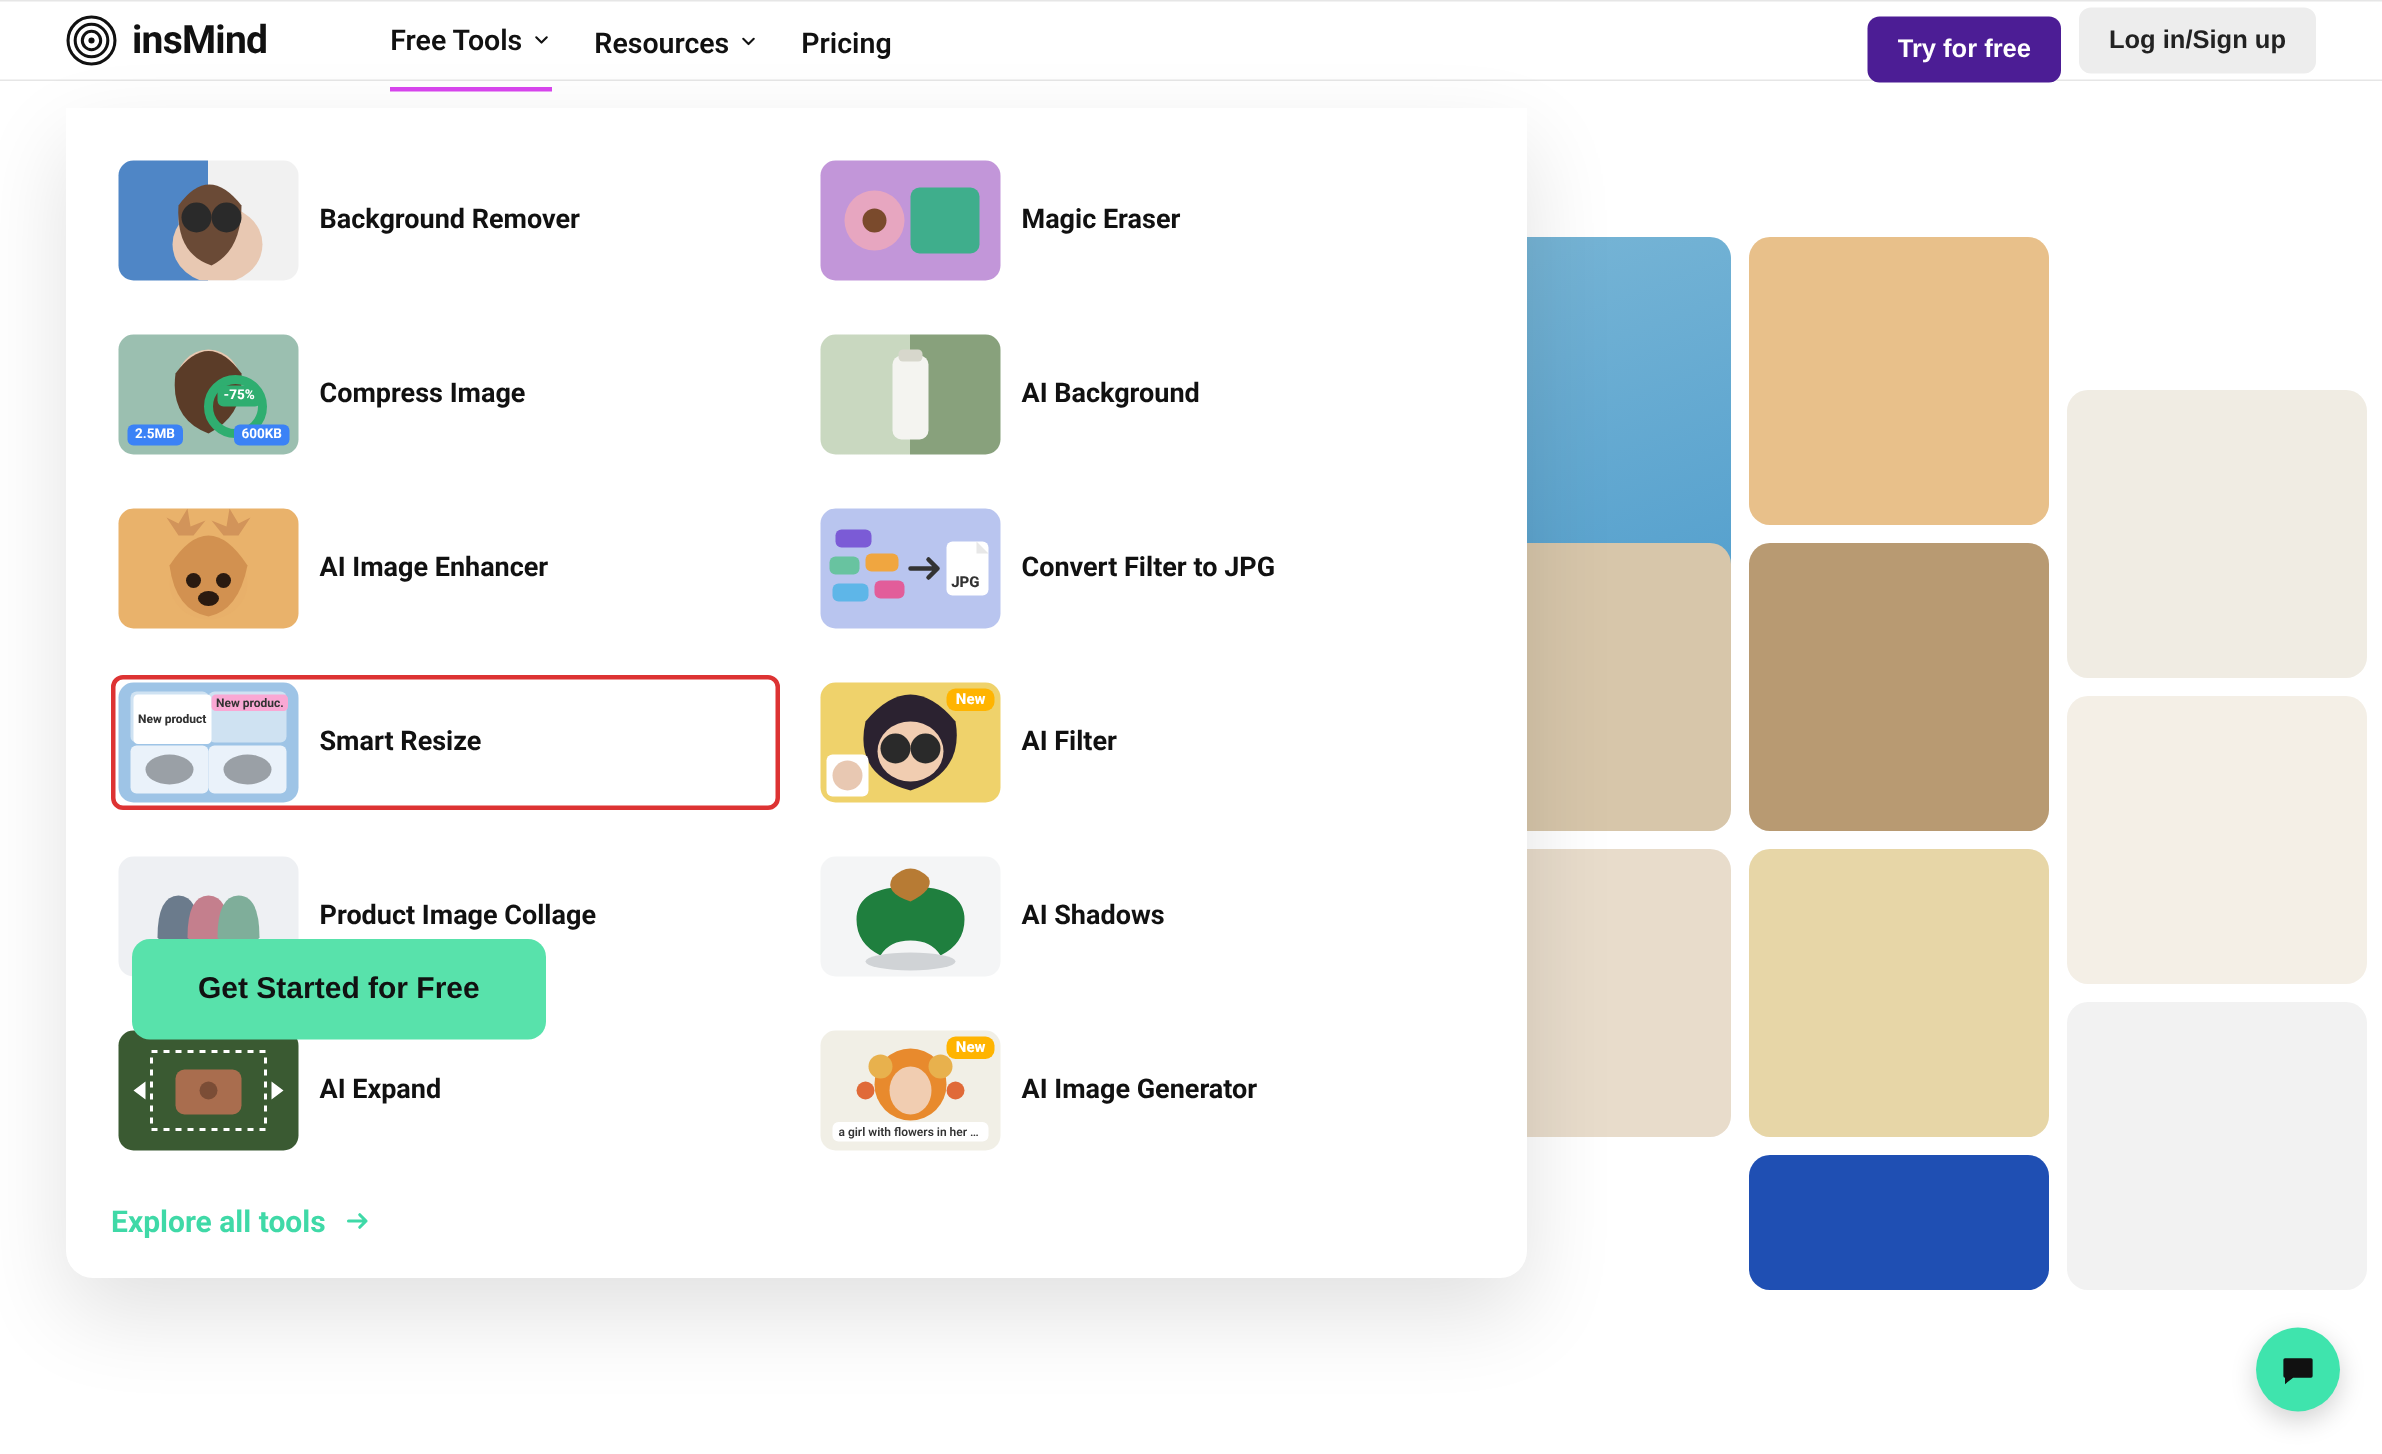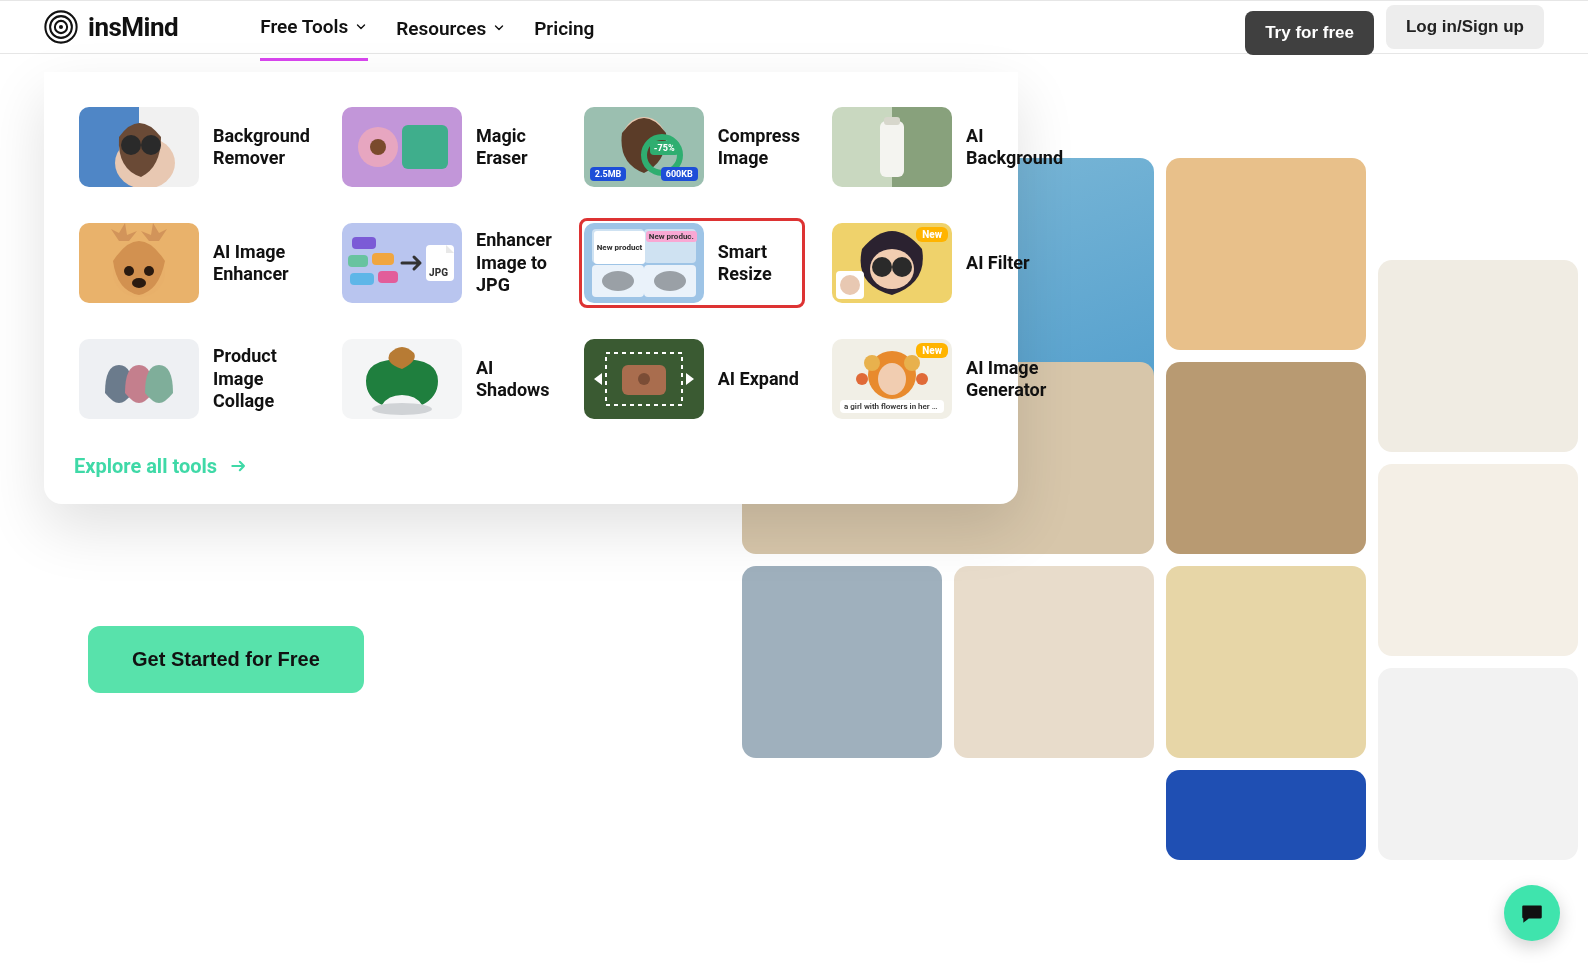--- a/index.html
+++ b/index.html
@@ -8,26 +8,26 @@
   
   .nav { height: 54px; border-top: 1px solid #e6e6e6; border-bottom: 1px solid #e6e6e6; display: flex; align-items: center; padding: 0 44px; }
   .logo { display: flex; align-items: center; gap: 10px; font-size: 26px; font-weight: 700; letter-spacing: -0.5px; }
   .logo svg { width: 34px; height: 34px; }
   .nav-links { display: flex; align-items: center; margin-left: 46px; gap: 28px; font-size: 19px; font-weight: 600; }
   .nav-item { display: flex; align-items: center; gap: 6px; padding: 22px 0 20px; cursor: pointer; }
   .nav-item.active { border-bottom: 3px solid #d946ef; margin-left: 36px; }
   .chev { width: 14px; height: 14px; }
   .nav-spacer { flex: 1; }
   .btn { border: none; border-radius: 8px; padding: 12px 20px; font-size: 17px; font-weight: 600; cursor: pointer; }
-  .btn-dark { background: #404040; color: #fff; margin-right: 12px; margin-top: 11px; }
+  .btn-dark { background: #4c1d95; color: #fff; margin-right: 12px; margin-top: 11px; }
   .btn-light { background: #ededed; color: #222; }
 
   
   .dropdown { position: absolute; left: 44px; top: 72px; width: 974px; background: #fff; border-radius: 0 0 18px 18px; box-shadow: 0 24px 60px rgba(0,0,0,.12); padding: 30px 30px 26px 30px; }
-  .tools-grid { display: grid; grid-template-columns: repeat(4, 1fr); column-gap: 22px; row-gap: 26px; }
+  .tools-grid { display: grid; grid-template-columns: repeat(2, 1fr); column-gap: 22px; row-gap: 26px; }
   .tool { display: flex; align-items: center; gap: 14px; border: 3px solid transparent; border-radius: 8px; padding: 2px; cursor: pointer; }
   .tool.highlight { border-color: #d33; }
   .thumb { width: 120px; height: 80px; border-radius: 10px; flex: 0 0 auto; display:flex; align-items:center; justify-content:center; position:relative; overflow:hidden; }
   .tool-label { font-size: 18px; font-weight: 700; line-height: 1.25; }
 
   .explore { margin-top: 30px; display: inline-flex; align-items: center; gap: 12px; color: #3fd9a7; font-size: 20px; font-weight: 700; cursor: pointer; }
   .explore svg { width: 20px; height: 20px; }
 
   
   .cta { position: absolute; left: 44px; top: 626px; padding-left: 44px; }
@@ -41,21 +41,21 @@
   .tile.c { background: #c9b89b; }
   .tile.d { background: #ddd4c3; }
   .tile.e { background: #cfd6dd; }
   .tile.f { background: #2a4fb0; }
 
   
   .chat { position: absolute; right: 28px; bottom: 28px; width: 56px; height: 56px; border-radius: 50%; background: #3fe4ad; display:flex; align-items:center; justify-content:center; box-shadow: 0 6px 18px rgba(0,0,0,.18); cursor:pointer; }
   .chat svg { width: 26px; height: 26px; }
 
   
-  .mini-badge { position:absolute; bottom:6px; font-size:9px; font-weight:700; background:#1d4ed8; color:#fff; padding:2px 5px; border-radius:4px; }
+  .mini-badge { position:absolute; bottom:6px; font-size:9px; font-weight:700; background:#3b82f6; color:#fff; padding:2px 5px; border-radius:4px; }
   .mini-badge.left { left:6px; }
   .mini-badge.right { right:6px; }
   .new-badge { position:absolute; top:4px; right:4px; background:#ffb400; color:#fff; font-size:10px; font-weight:800; padding:2px 6px; border-radius:6px; }
 </style>
 </head>
 <body>
 
 <div class="nav">
   <div class="logo">
     <svg viewBox="0 0 100 100">
@@ -161,21 +161,21 @@
             <rect x="6" y="32" width="20" height="12" rx="4" fill="#68c3a0"></rect>
             <rect x="30" y="30" width="22" height="12" rx="4" fill="#f0a640"></rect>
             <rect x="8" y="50" width="24" height="12" rx="4" fill="#5eb6e8"></rect>
             <rect x="36" y="48" width="20" height="12" rx="4" fill="#e25d9a"></rect>
           <path d="M60 40h18m-6 -6l6 6 -6 6" stroke="#333" stroke-width="3" fill="none" stroke-linecap="round" stroke-linejoin="round"></path>
           <rect x="84" y="22" width="28" height="36" rx="4" fill="#fff"></rect>
             <path d="M104 22l8 8h-8z" fill="#e8e8e8"></path>
         </svg>
         <span style="position:absolute;right:14px;top:44px;font-size:10px;font-weight:800;color:#333;">JPG</span>
       </div>
-      <div class="tool-label">Enhancer Image to JPG</div>
+      <div class="tool-label">Convert Filter to JPG</div>
     </div>
 
     <div class="tool highlight">
       <div class="thumb" style="background:#9ec4e6;">
         <svg viewBox="0 0 120 80" width="120" height="80">
           <rect x="8" y="6" width="52" height="34" rx="4" fill="#cfe2f2"></rect>
             <rect x="60" y="6" width="52" height="34" rx="4" fill="#cfe2f2"></rect>
           <rect x="8" y="42" width="52" height="32" rx="4" fill="#eaf2fa"></rect>
             <rect x="60" y="42" width="52" height="32" rx="4" fill="#eaf2fa"></rect>
           <ellipse cx="86" cy="58" rx="16" ry="10" fill="#9aa0a6"></ellipse>

